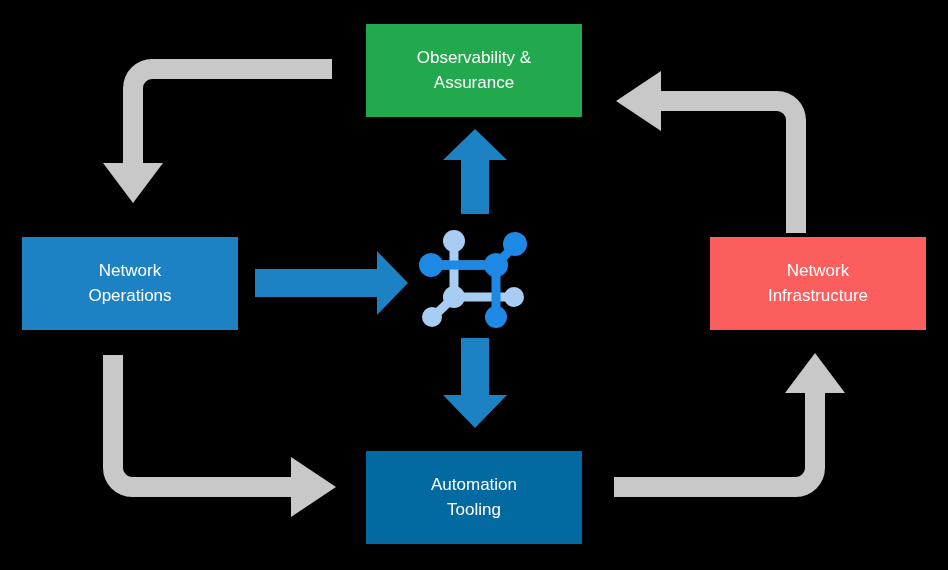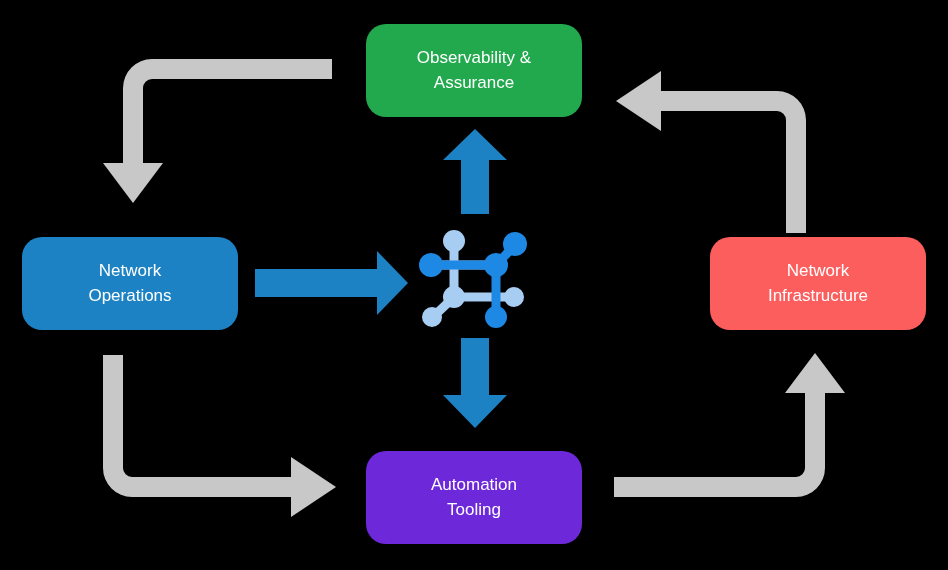--- a/index.html
+++ b/index.html
@@ -17,21 +17,21 @@
   }
   #svg-layer {
     position: absolute;
     left: 0;
     top: 0;
     width: 948px;
     height: 570px;
   }
   .node-box {
     position: absolute;
-    border-radius: 20px;
+    border-radius: 0;
     display: flex;
     align-items: center;
     justify-content: center;
     text-align: center;
     color: #ffffff;
     font-size: 17px;
     line-height: 1.45;
     font-family: "Liberation Sans", sans-serif;
     box-sizing: border-box;
     padding: 6px 10px;
@@ -45,21 +45,21 @@
   #box-network-operations {
     left: 22px; top: 237px; width: 216px; height: 93px;
     background: #1c82c4;
   }
   #box-network-infrastructure {
     left: 710px; top: 237px; width: 216px; height: 93px;
     background: #fc5d5d;
   }
   #box-automation-tooling {
     left: 366px; top: 451px; width: 216px; height: 93px;
-    background: #6d28d9;
+    background: #0369a1;
   }
   #center-icon {
     position: absolute;
     left: 418px; top: 218px;
     width: 114px; height: 114px;
     z-index: 3;
   }
 </style>
 </head>
 <body>

